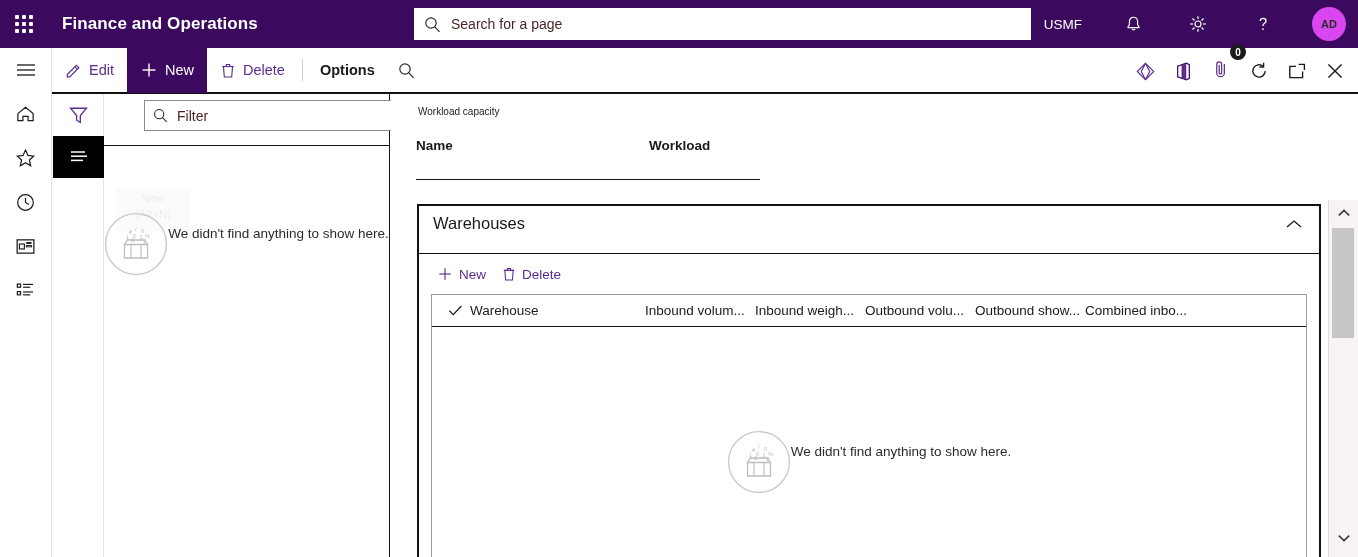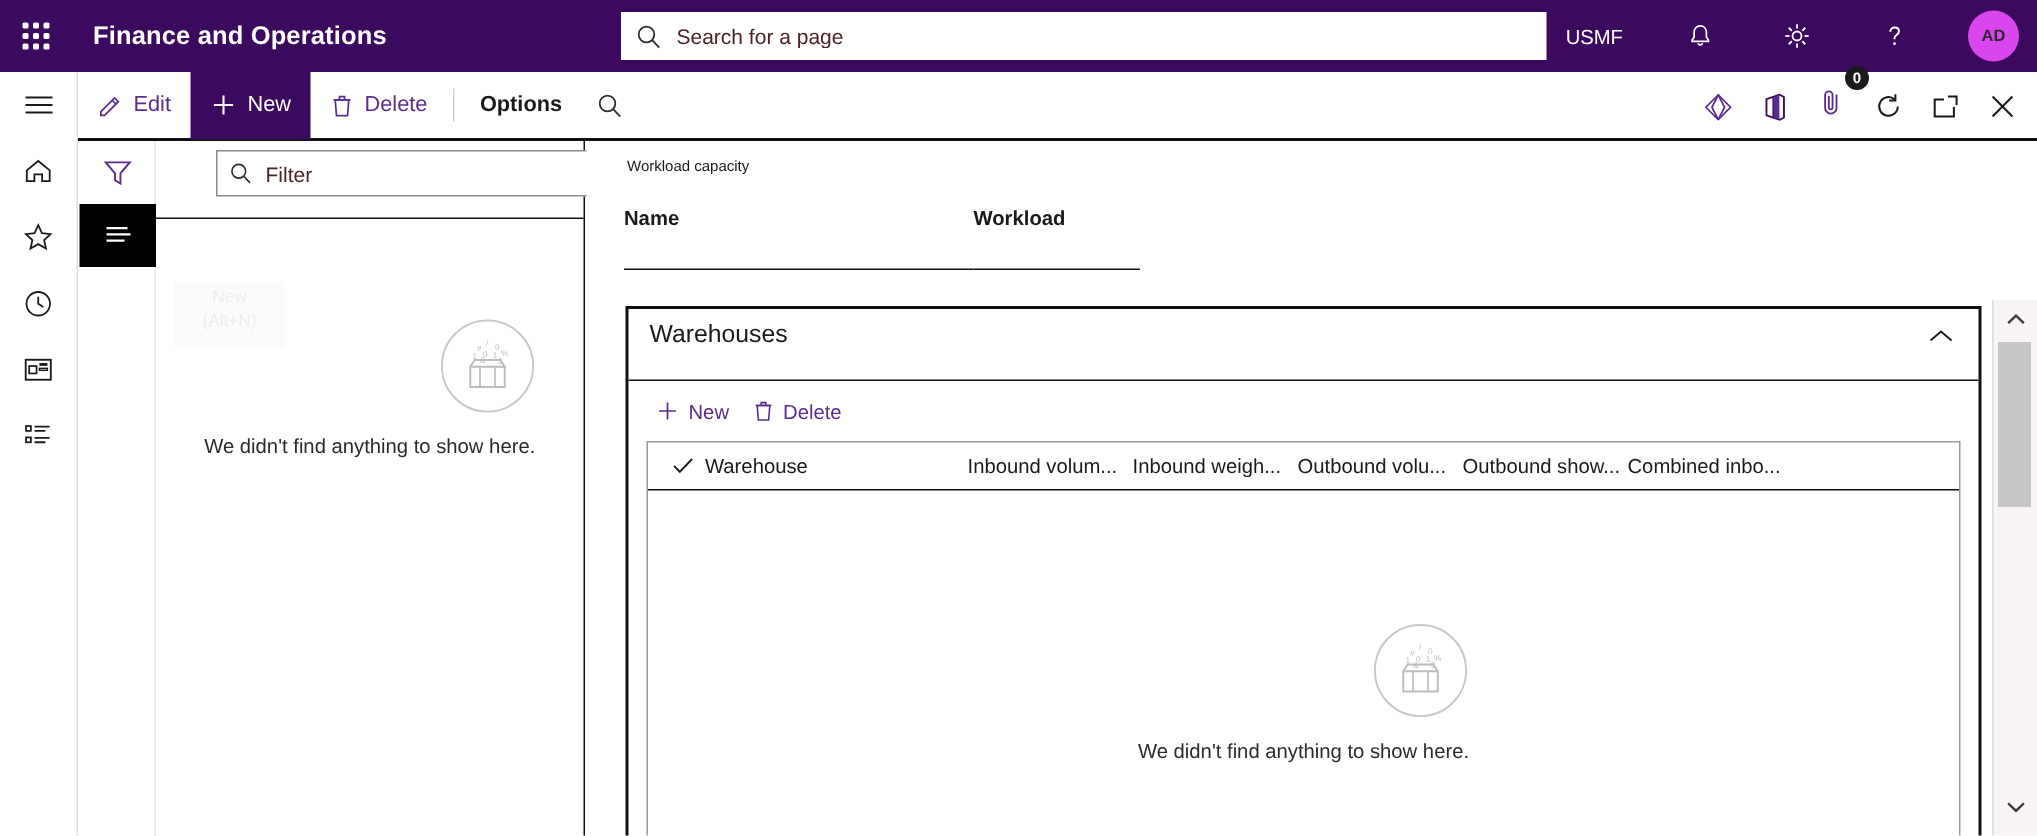--- a/index.html
+++ b/index.html
@@ -187,21 +187,21 @@
   }
   .list-body {
     position: absolute; left: 51px; top: 51px;
     width: 285px; height: 412px;
     border-top: 1px solid #111111;
     display: flex; flex-direction: column;
     align-items: center;
   }
 
   
-  .empty-wrap { display: flex; flex-direction: column; align-items: flex-end; }
+  .empty-wrap { display: flex; flex-direction: row; align-items: flex-start; }
   .empty-caption {
     font-size: 13.5px; color: #2b2b2b; margin-top: 14px;
     white-space: nowrap;
   }
 
   
   .content {
     position: absolute; top: 94px; left: 391px;
     width: 937px; height: 463px;
     background: #ffffff;

